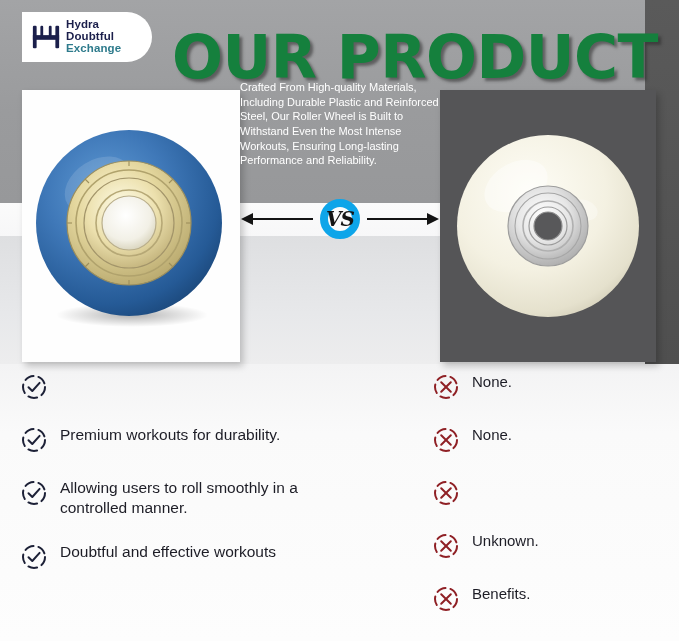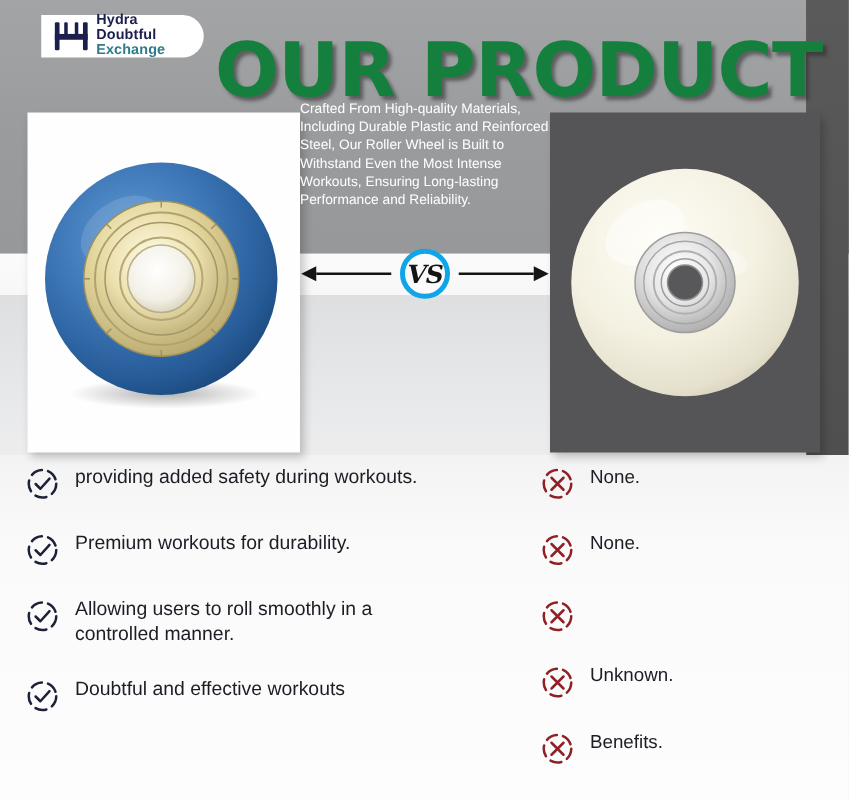--- a/index.html
+++ b/index.html
@@ -39,25 +39,25 @@
   .edge-right-b {
     position: absolute; top: 0; right: 0; width: 34px; height: 203px;
     background: linear-gradient(180deg, #585858 0%, #515151 100%);
   }
 
   
   .header { position: absolute; z-index: 3; left: 0; top: 0; right: 0; height: 80px; }
 
   .logo-pill {
     position: absolute; left: 22px; top: 12px;
-    width: 130px; height: 34px;
+    width: 130px; height: 50px;
     background: #ffffff;
     border-radius: 0 25px 25px 0;
     display: flex; align-items: center;
-    padding-left: 9px; gap: 5px; margin-left: 11px;
+    padding-left: 9px; gap: 5px;
   }
   .logo-mark { width: 30px; height: 30px; flex: 0 0 30px; }
   .logo-text { display: flex; flex-direction: column; line-height: 1.03; }
   .logo-text span { font-size: 11.5px; font-weight: 600; letter-spacing: .1px; }
   .lt-1 { color: #1b1f4b; }
   .lt-2 { color: #1b1f4b; }
   .lt-3 { color: #2e7b8c; }
 
   .title {
     position: absolute; left: 172px; top: 22px;
@@ -106,21 +106,21 @@
   .arrow {
     position: absolute; top: -5px; width: 0; height: 0;
     border-top: 6px solid transparent; border-bottom: 6px solid transparent;
   }
   .arrow-l { left: -2px; border-right: 12px solid #141414; }
   .arrow-r { right: -2px; border-left: 12px solid #141414; }
   .vs-badge {
     position: absolute; left: 50%; top: 50%;
     transform: translate(-50%, -50%);
     width: 40px; height: 40px; border-radius: 50%;
-    background: #fbfbfb; border: 4px solid #0ea5e9;
+    background: #fbfbfb; border: 8px solid #0ea5e9;
     display: flex; align-items: center; justify-content: center;
   }
   .vs-badge span {
     font-family: "DejaVu Serif", serif;
     font-style: italic; font-weight: 700;
     font-size: 20px; color: #141414; letter-spacing: -1px;
   }
 
   
   .list { position: absolute; z-index: 3; }
@@ -276,21 +276,20 @@
 
 <div class="list list-left">
 
   <div class="item">
     <span class="ico">
       <svg viewBox="0 0 28 28" width="28" height="28">
         <circle cx="14" cy="14" r="11" fill="none" stroke="#1d2137" stroke-width="2" stroke-linecap="round" stroke-dasharray="9 5"></circle>
         <path d="M8.5 14.2 L12.3 18 L19.6 9.9" fill="none" stroke="#1d2137" stroke-width="2" stroke-linecap="round" stroke-linejoin="round"></path>
       </svg>
     </span>
-    <span class="txt">providing added safety during workouts.</span>
   </div>
 
   <div class="item">
     <span class="ico">
       <svg viewBox="0 0 28 28" width="28" height="28">
         <circle cx="14" cy="14" r="11" fill="none" stroke="#1d2137" stroke-width="2" stroke-linecap="round" stroke-dasharray="9 5"></circle>
         <path d="M8.5 14.2 L12.3 18 L19.6 9.9" fill="none" stroke="#1d2137" stroke-width="2" stroke-linecap="round" stroke-linejoin="round"></path>
       </svg>
     </span>
     <span class="txt">Premium workouts for durability.</span>

